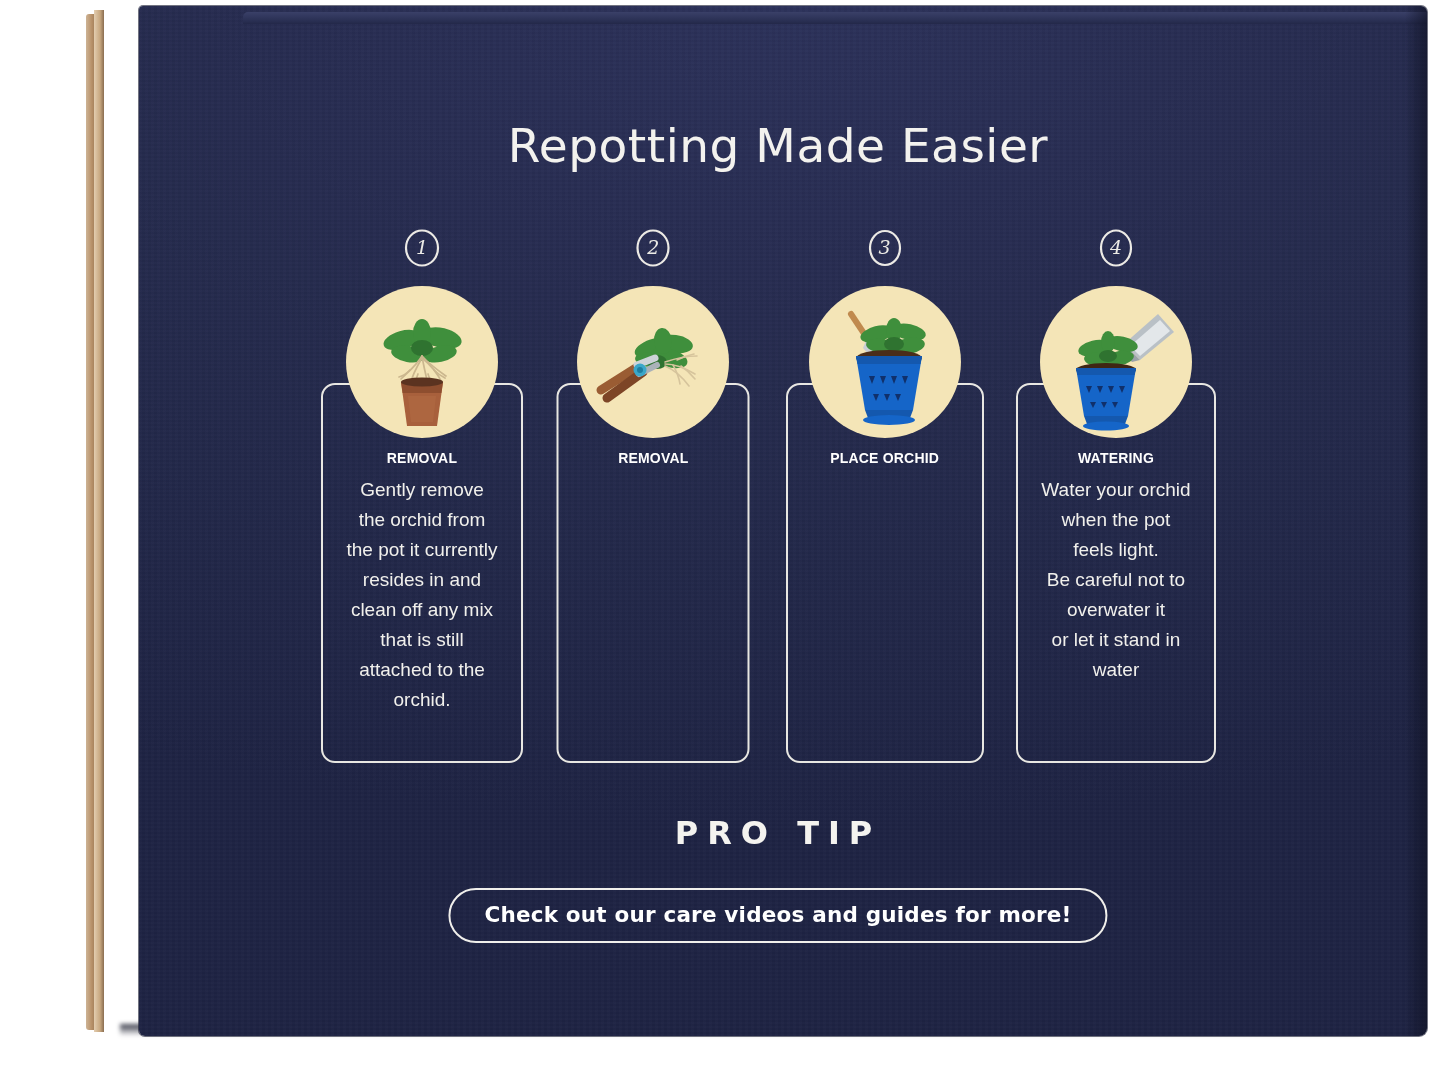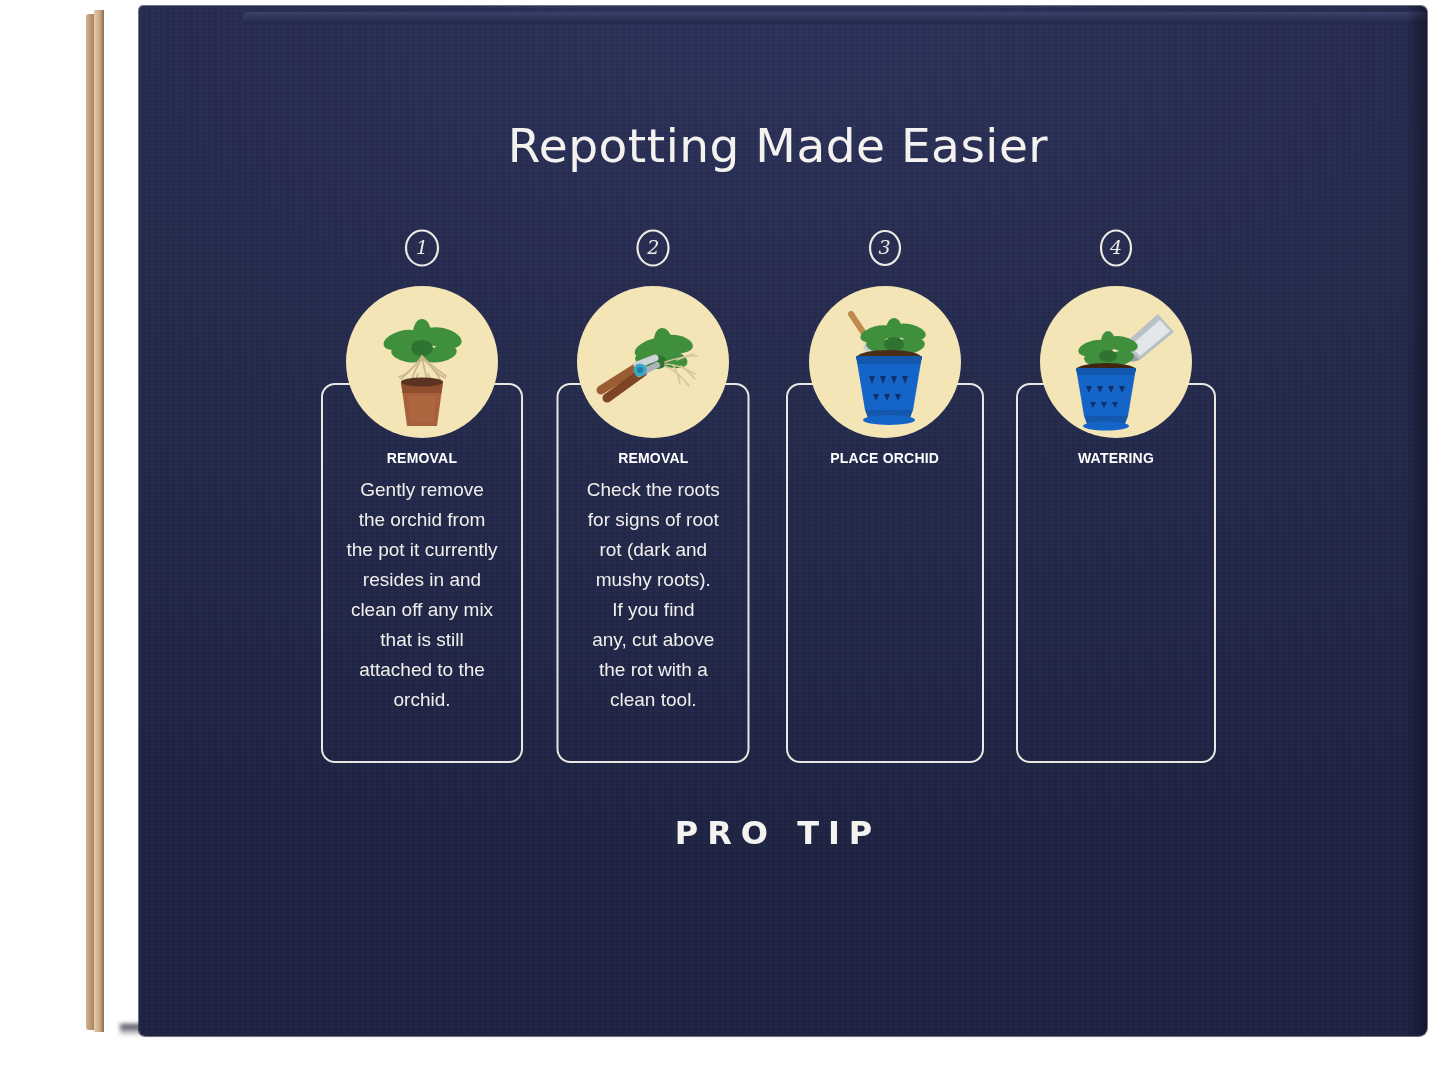--- a/index.html
+++ b/index.html
@@ -284,28 +284,20 @@
                 <path d="M60 79 L78 72" stroke="#cdd3d8" stroke-width="7" stroke-linecap="round" fill="none"></path>
                 <path d="M62 88 L80 79" stroke="#aab2b9" stroke-width="6" stroke-linecap="round" fill="none"></path>
                 <circle cx="63" cy="84" r="6.5" fill="#3aa7c9"></circle>
                 <circle cx="63" cy="84" r="3" fill="#1d7ea0"></circle>
               </g>
             </svg>
           </div>
 
           <div class="card-body">
             <div class="step-head">REMOVAL</div>
-            <div class="step-text">Check the roots
-for signs of root
-rot  (dark and
-mushy roots).
-If you find
-any, cut above
-the rot with a
-clean tool.</div>
           </div>
         </div>
 
         <div class="step step-3">
           <div class="num-badge">
             <svg viewBox="0 0 38 40" aria-hidden="true">
               <ellipse cx="19" cy="20" rx="15" ry="17" fill="none" stroke="#eceae5" stroke-width="2.2"></ellipse>
             </svg>
             <span>3</span>
           </div>
@@ -392,23 +384,31 @@
                   <path d="M79 100 l3 7 3 -7 z"></path>
                 <path d="M50 116 l3 6 3 -6 z"></path>
                   <path d="M61 116 l3 6 3 -6 z"></path>
                 <path d="M72 116 l3 6 3 -6 z"></path>
               </g>
             </svg>
           </div>
 
           <div class="card-body">
             <div class="step-head">WATERING</div>
+            <div class="step-text">Water your orchid
+when the pot
+feels light.
+Be careful not to
+overwater it
+or let it stand in
+water</div>
           </div>
         </div>
 
       </div>
 
       <div class="protip">PRO TIP</div>
 
+      <div class="pill">Check out our care videos and guides for more!</div>
 
     </div>
   </div>
 </div>
 
 </body></html>

